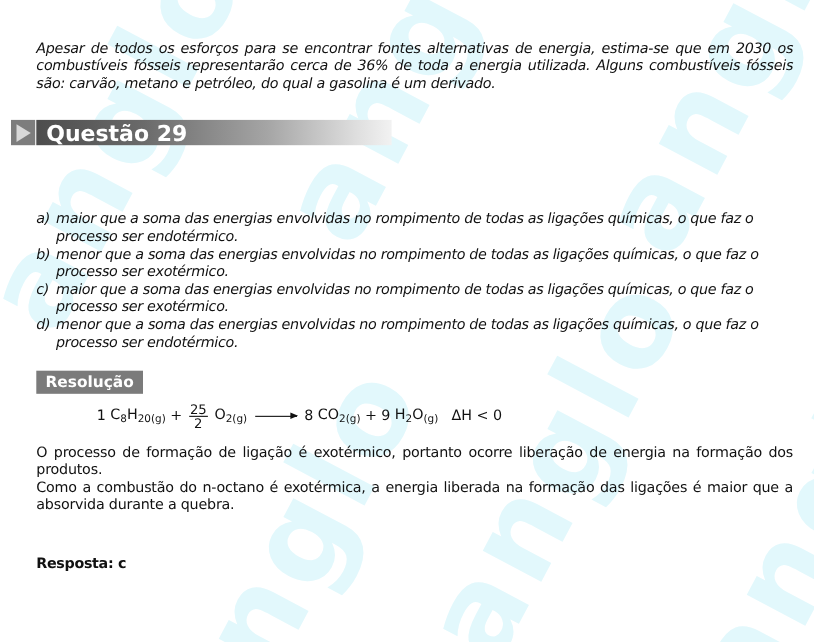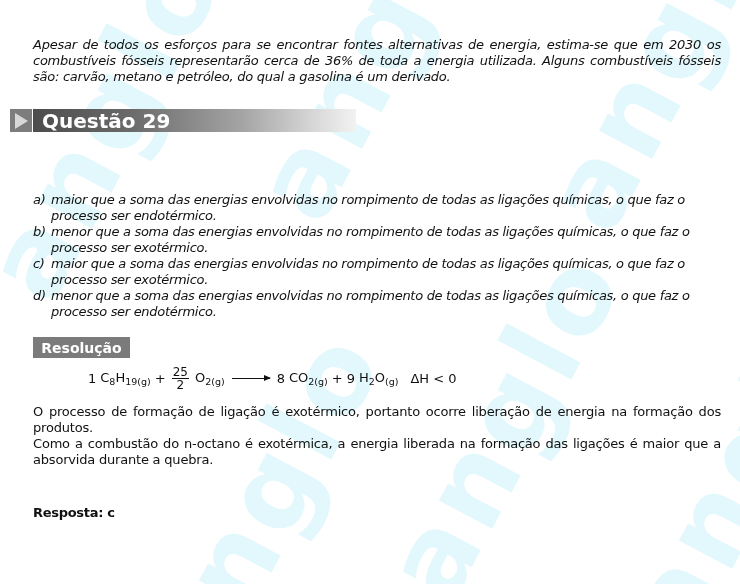--- a/index.html
+++ b/index.html
@@ -105,21 +105,21 @@
     <div class="opt">
       <span class="letter">d)</span>
       <span class="text">menor que a soma das energias envolvidas no rompimento de todas as ligações químicas, o que faz o processo ser endotérmico.</span>
     </div>
   </div>
 
   <div class="res-header">Resolução</div>
 
   <div class="equation">
     <span>1</span>
-    <span><span>C</span><sub>8</sub><span>H</span><sub>19(g)</sub></span>
+    <span><span>C</span><sub>8</sub><span>H</span><sub>20(g)</sub></span>
     <span>+</span>
     <span class="frac">
         <span class="num">25</span>
         <span class="den">2</span>
       </span>
     <span><span>O</span><sub>2(g)</sub></span>
     <span class="arrow"></span>
     <span>8</span>
     <span><span>CO</span><sub>2(g)</sub></span>
     <span>+</span>

